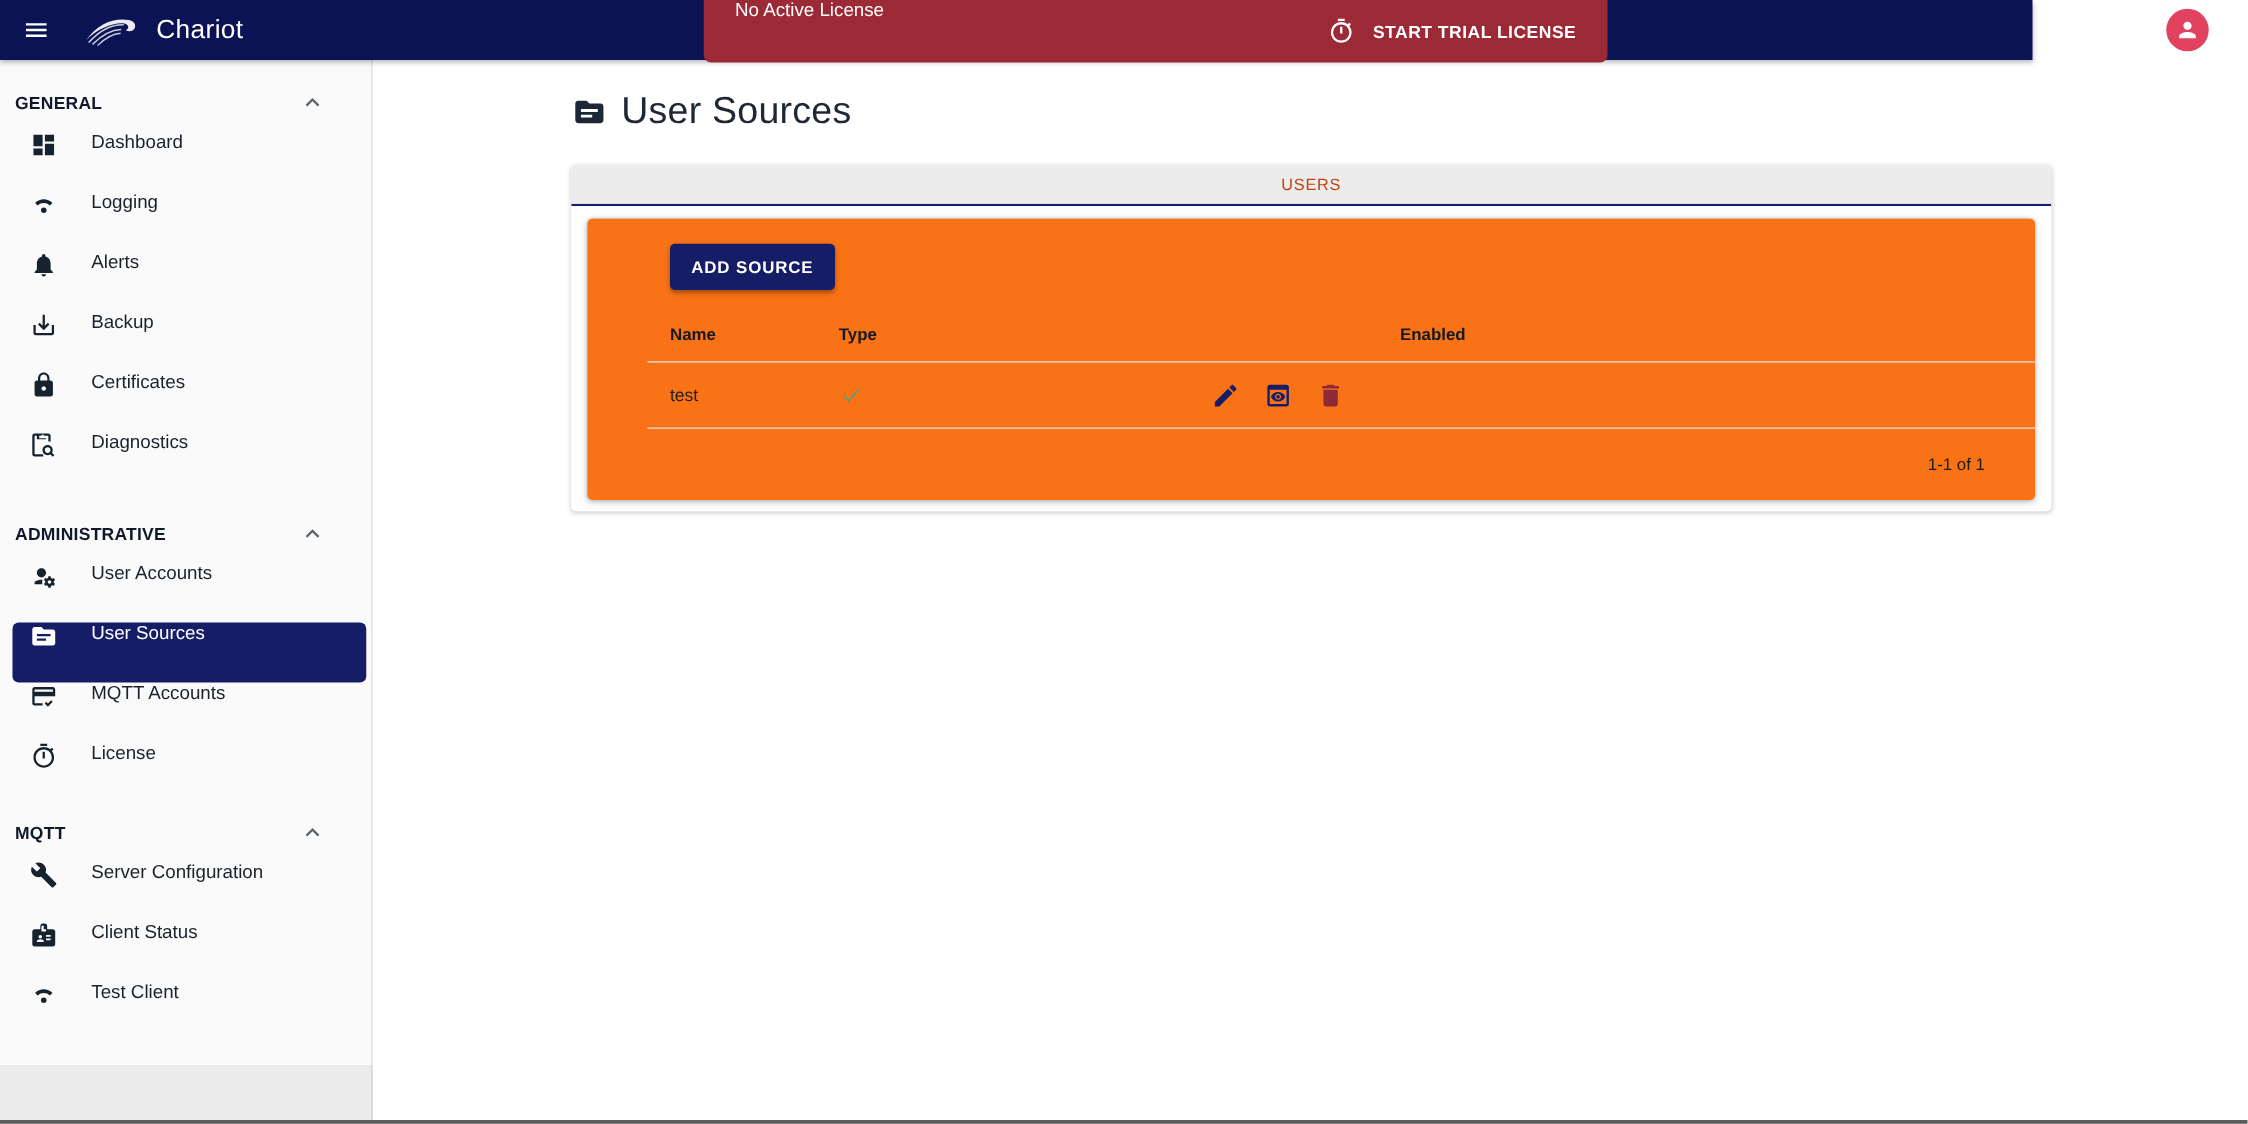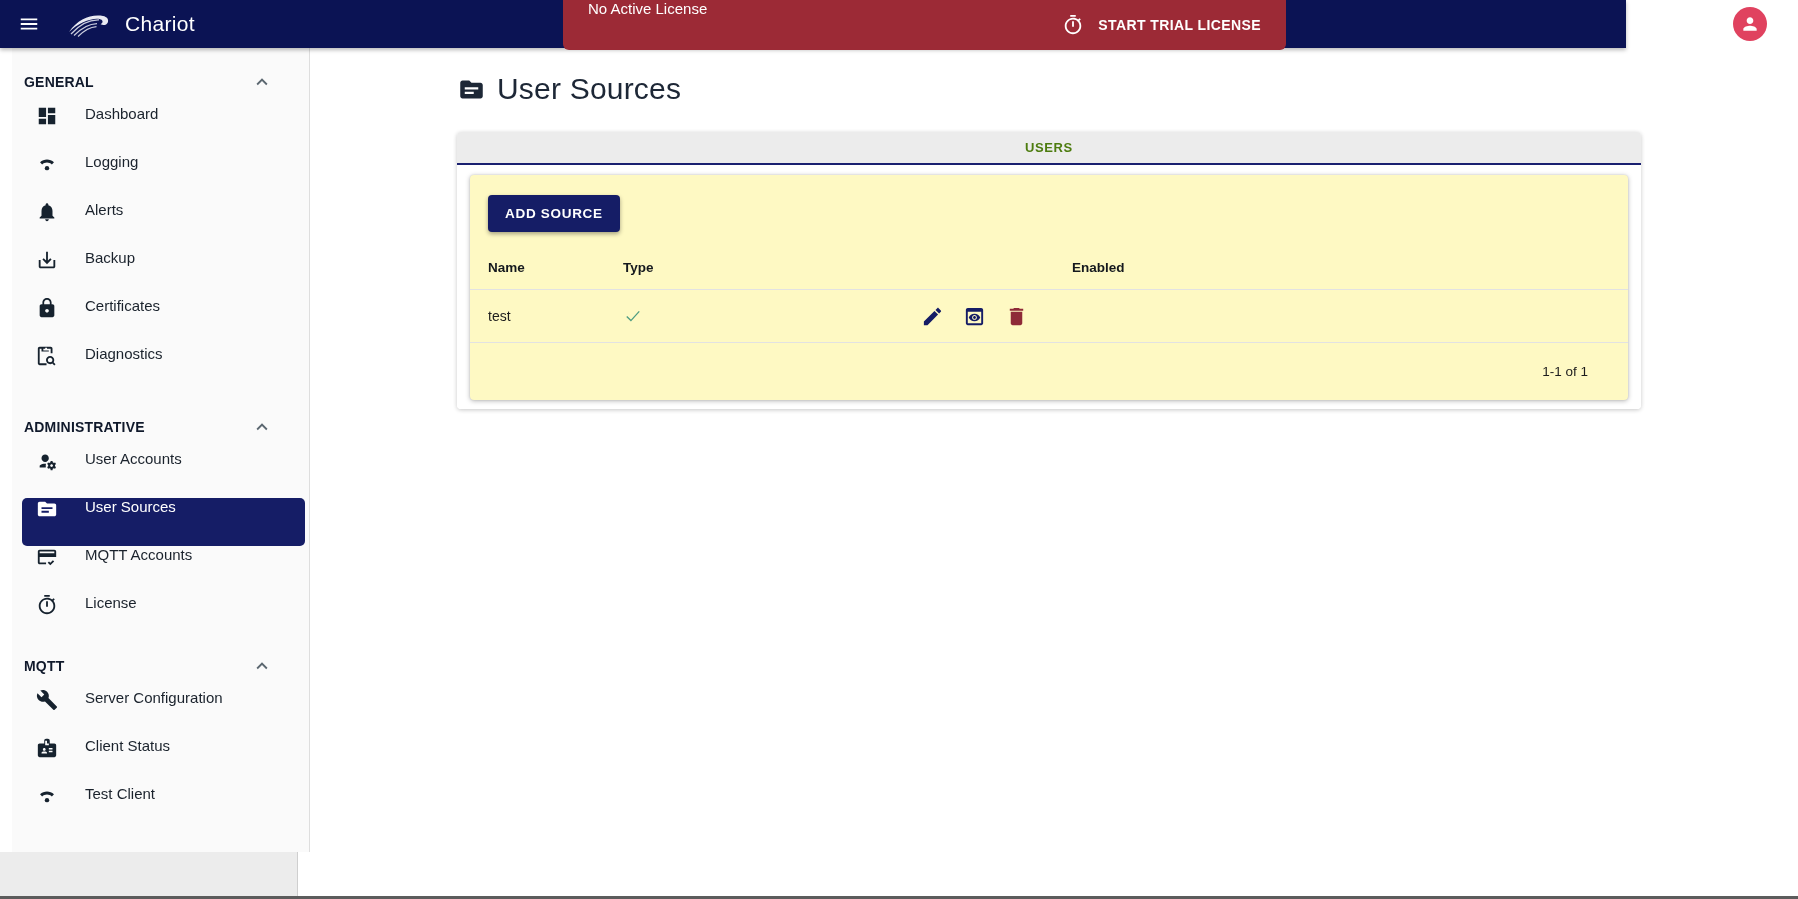--- a/index.html
+++ b/index.html
@@ -37,21 +37,21 @@
   
   .user-menu { position:absolute; right:12px; top:0; height:48px; display:flex; align-items:center; gap:5px; z-index:35; }
   .avatar {
     width:34px; height:34px; border-radius:50%; background:#e0425f;
     display:flex; align-items:center; justify-content:center; cursor:pointer;
   }
   .caret { cursor:pointer; }
 
   
   .sidebar {
-    position:absolute; left:12px; top:48px; width:298px; height:804px;
+    position:absolute; left:0; top:48px; width:298px; height:804px;
     background:#fafafa; border-right:1px solid #dedede; overflow:hidden; z-index:10;
   }
   .sidebar-below {
     position:absolute; left:0; top:852px; width:298px; height:44px;
     background:#ececec; border-right:1px solid #cfcfcf;
   }
   .window-bottom-line { position:absolute; left:0; top:896px; width:1798px; height:3px; background:#5c5c5c; }
 
   .section-header {
     height:47px; margin-top:10px; display:flex; align-items:center; justify-content:space-between;
@@ -78,28 +78,29 @@
   .panel {
     position:absolute; left:457px; top:132px; width:1184px;
     border-radius:4px; box-shadow:0 1px 4px rgba(0,0,0,.22); z-index:5; background:#fff;
   }
   .tabbar {
     height:33px; background:#ececec; border-radius:4px 4px 0 0;
     border-bottom:2px solid #1a2070;
     display:flex; align-items:center; justify-content:center;
   }
   .tab-label {
-    color:#4d7c0f; font-size:13px; font-weight:700; letter-spacing:.6px; cursor:pointer;
+    color:#c2410c; font-size:13px; font-weight:400; letter-spacing:.6px; cursor:pointer;
     height:100%; display:flex; align-items:center; padding:0 24px;
   }
   .panel-body { background:#fff; border-radius:0 0 4px 4px; padding:10px 13px 9px; }
 
   .card {
-    background:#fef9c3; border-radius:4px;
+    background:#f97316; border-radius:4px;
     box-shadow:0 1px 5px rgba(0,0,0,.28), 0 0 2px rgba(0,0,0,.12);
+    padding-left:48px;
   }
   .card-toolbar { padding:20px 18px 14px; }
   .add-btn {
     background:#151d66; color:#fff; border:none; border-radius:4px;
     height:37px; padding:0 17px; font-family:inherit;
     font-size:13.5px; font-weight:700; letter-spacing:.7px;
     box-shadow:0 2px 4px rgba(0,0,0,.35); cursor:pointer;
   }
 
   .trow { display:flex; align-items:center; border-bottom:1px solid #e2e2e2; }

